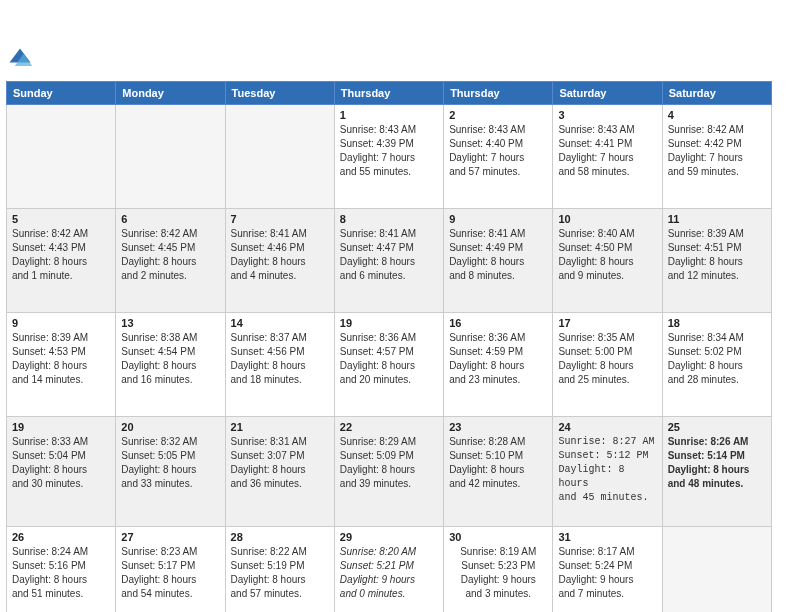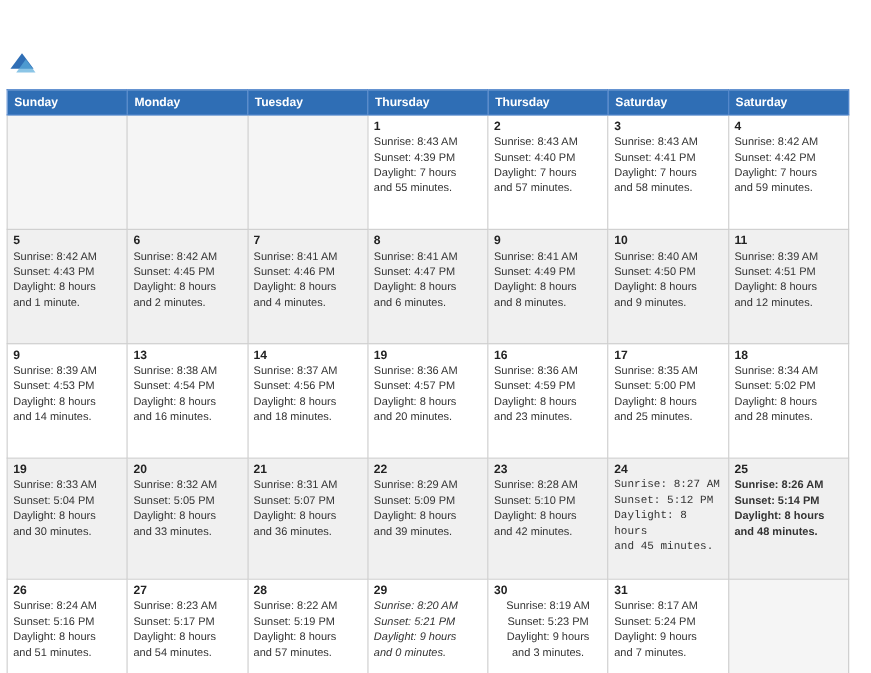--- a/index.html
+++ b/index.html
@@ -285,21 +285,21 @@
           <td class="gray-row">
             <span class="day-num">20</span>
             <div class="day-info" style="white-space: pre-line;">Sunrise: 8:32 AM
 Sunset: 5:05 PM
 Daylight: 8 hours
 and 33 minutes.</div>
           </td>
           <td class="gray-row">
             <span class="day-num">21</span>
             <div class="day-info" style="white-space: pre-line;">Sunrise: 8:31 AM
-Sunset: 5:07 PM
+Sunset: 3:07 PM
 Daylight: 8 hours
 and 36 minutes.</div>
           </td>
           <td class="gray-row">
             <span class="day-num">22</span>
             <div class="day-info" style="white-space: pre-line;">Sunrise: 8:29 AM
 Sunset: 5:09 PM
 Daylight: 8 hours
 and 39 minutes.</div>
           </td>

